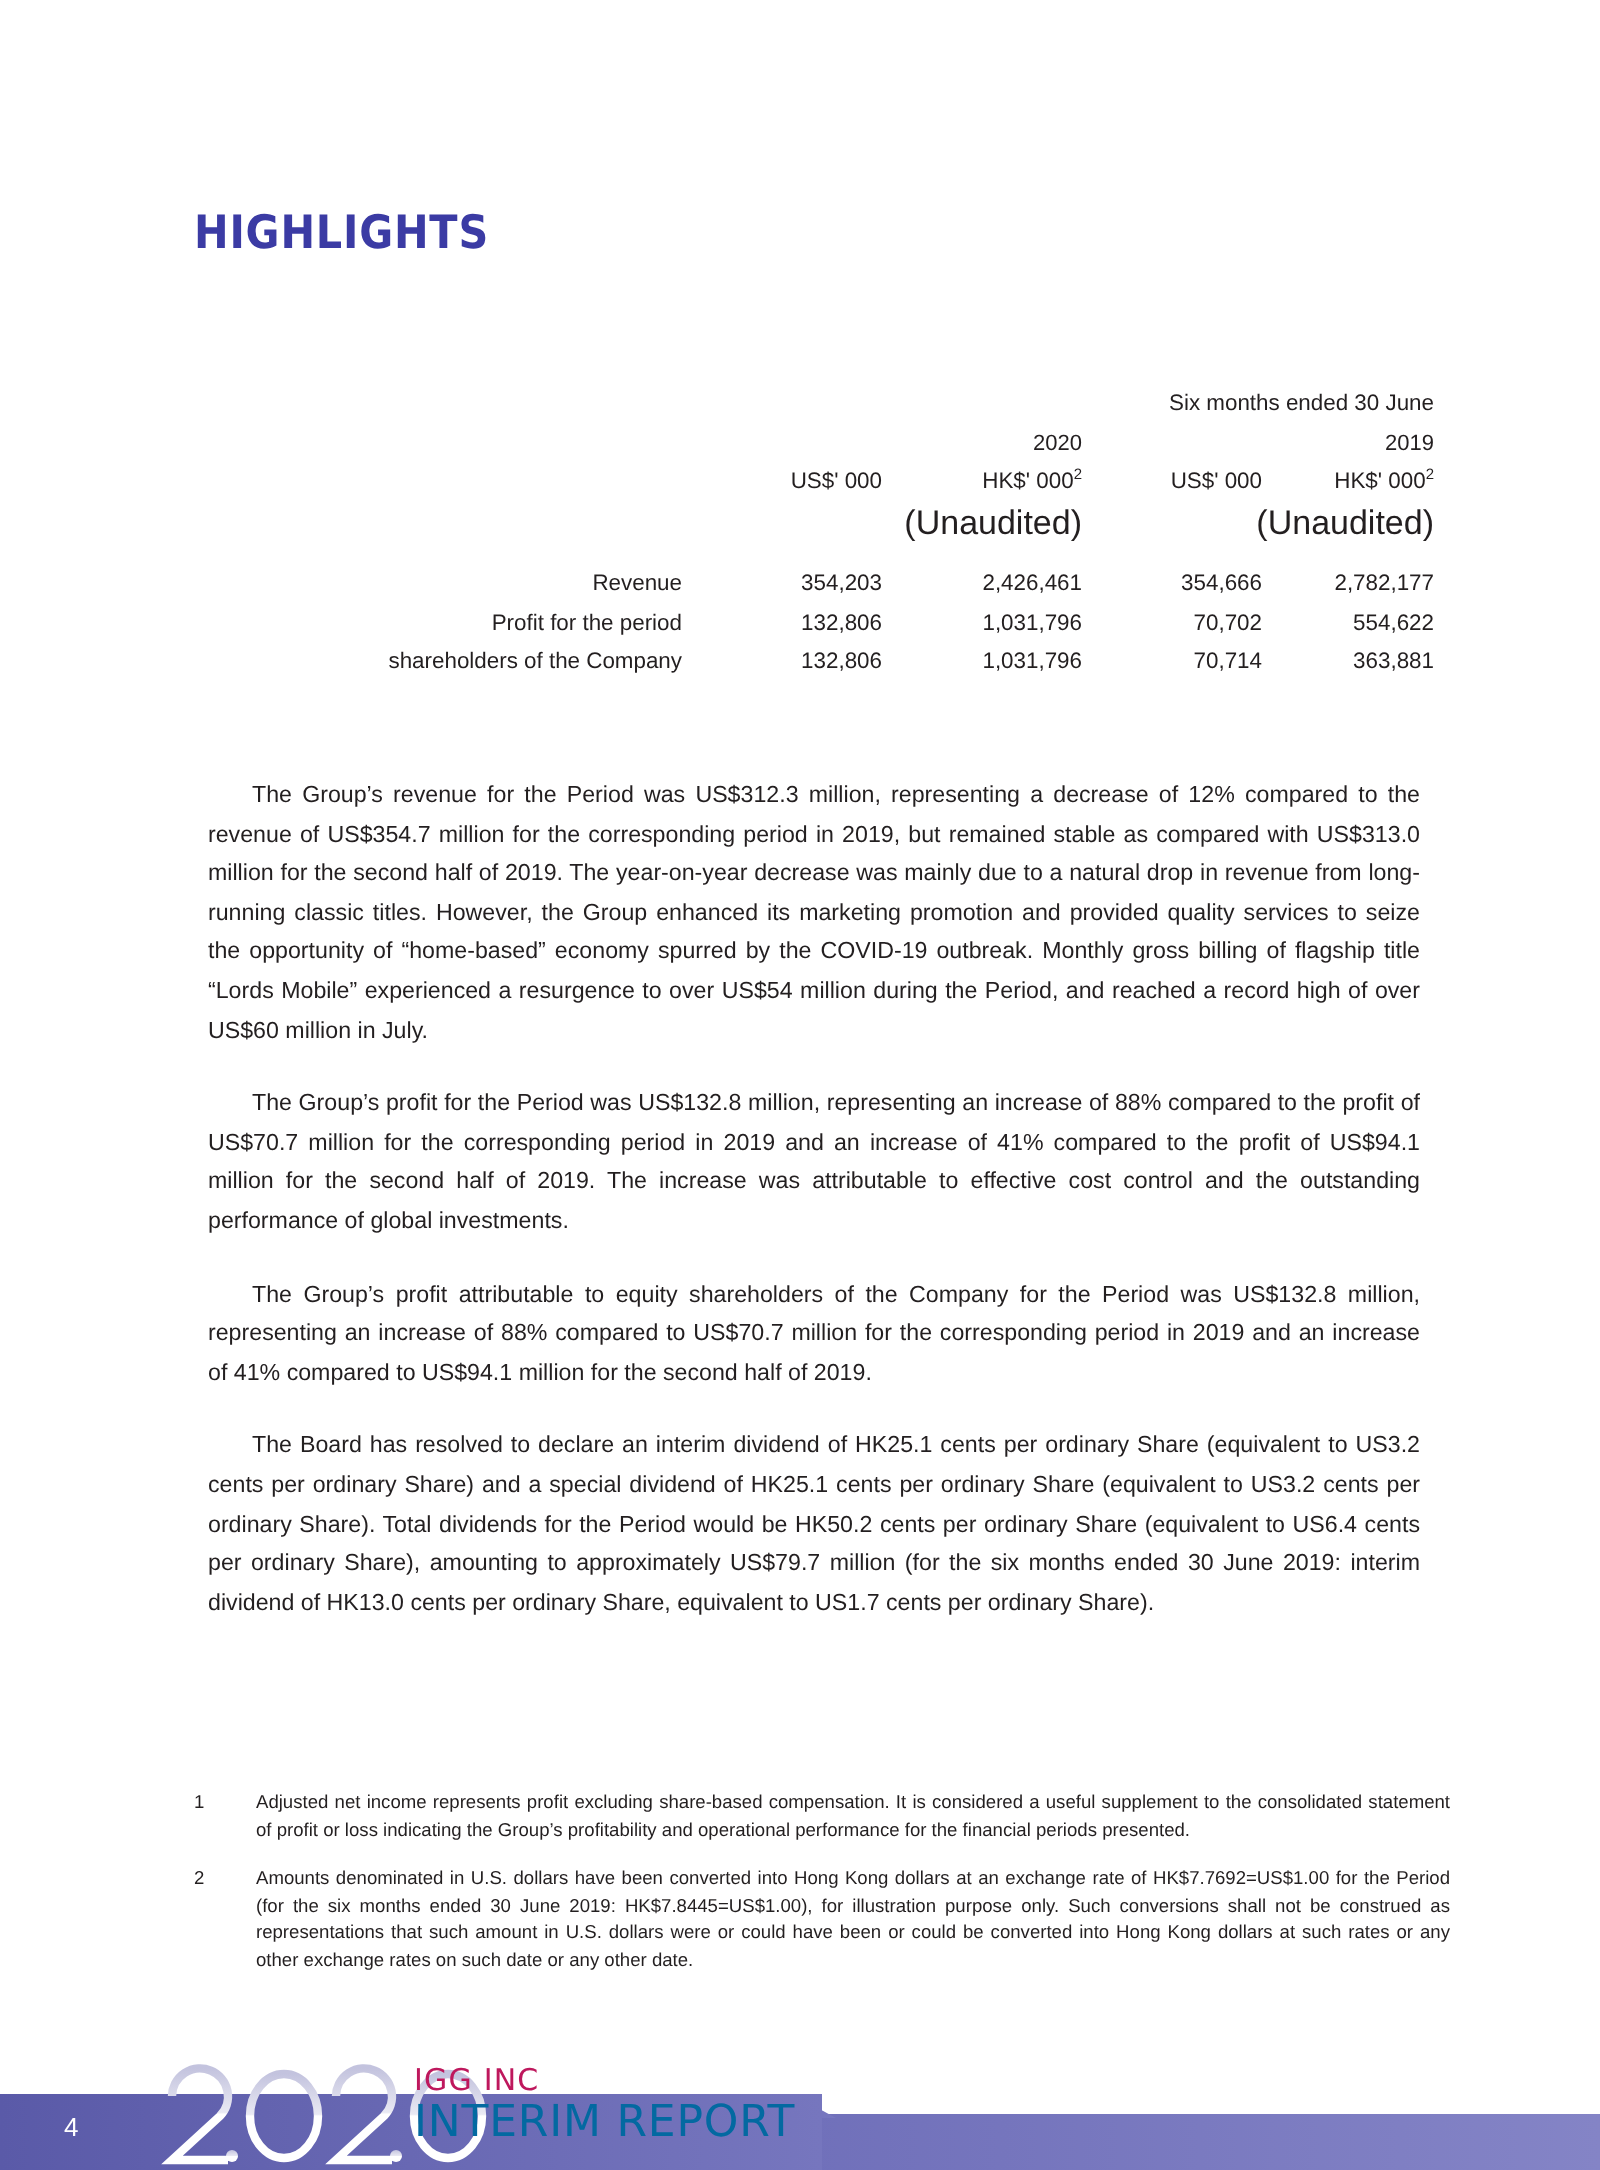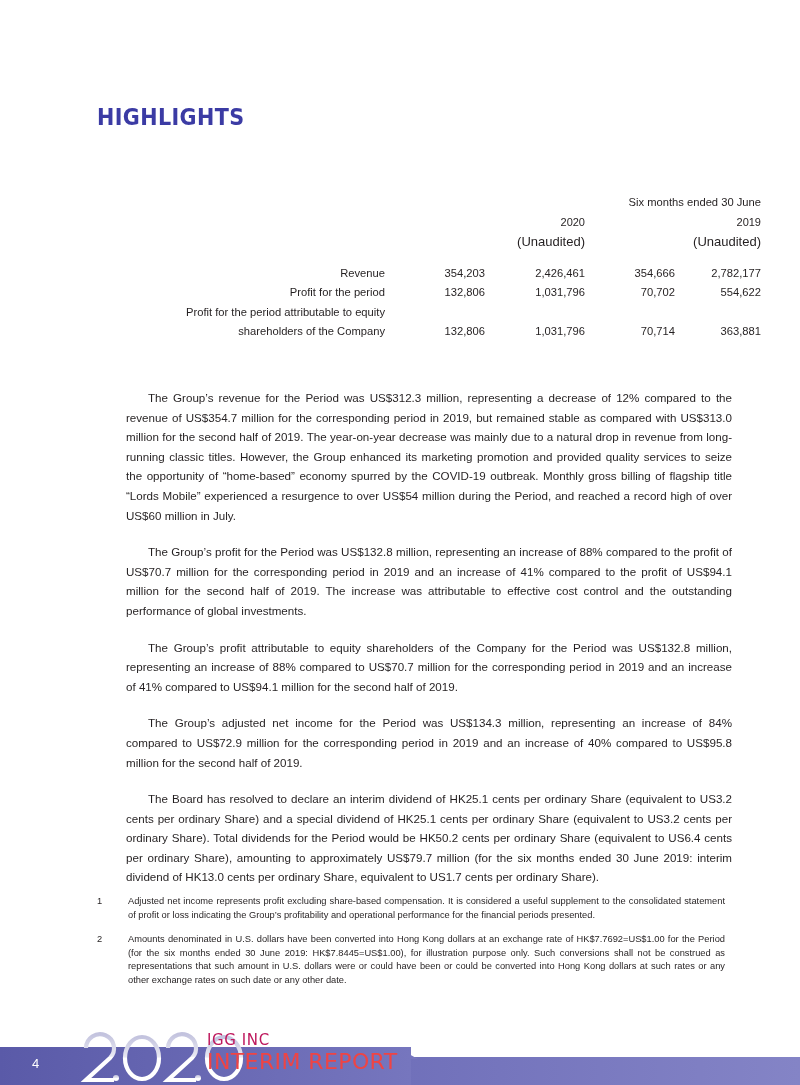--- a/index.html
+++ b/index.html
@@ -27,21 +27,20 @@
     font-stretch: condensed;
   }
 
   
   .fin-table {
     position: absolute;
     left: 97px; top: 193px;
     width: 620px;
     border-collapse: collapse;
     font-size: 11.2px;
-    margin-left: 44px;
   }
   .fin-table td, .fin-table th {
     padding: 0;
     font-weight: normal;
     text-align: right;
     vertical-align: bottom;
     white-space: nowrap;
     line-height: 19.5px;
   }
   .fin-table td.label, .fin-table th.label {
@@ -59,33 +58,33 @@
     font-size: 11.2px;
   }
   .hdr-year {
     text-align: center;
     font-weight: bold;
     font-size: 11px;
   }
   .hdr-year.light { font-weight: normal; }
   .hdr-unit { font-weight: bold; font-size: 11.2px; }
   .hdr-unit.light { font-weight: normal; }
-  .hdr-aud { font-weight: bold; text-align: center; font-size: 13px; }
+  .hdr-aud { font-weight: bold; text-align: center; font-size: 17px; }
   .hdr-aud.light { font-weight: normal; }
 
   .spacer-row td { height: 12px; }
   .num-bold { font-weight: bold; }
   .indent { padding-left: 16px !important; }
 
   sup { font-size: 7.5px; vertical-align: super; line-height: 0; }
 
   
   .body-block {
     position: absolute;
-    left: 104px;
+    left: 82px;
     top: 388px;
     width: 628px;
   }
   p.para {
     margin: 0 0 17px 0;
     font-size: 11.6px;
     line-height: 19.6px;
     text-align: justify;
     text-indent: 22px;
     padding-left: 22px;
@@ -155,21 +154,21 @@
   .brand-top {
     font-size: 15px;
     letter-spacing: 0.6px;
     color: #be185d;
     line-height: 17px;
     font-family: "DejaVu Sans", sans-serif;
   }
   .brand-bottom {
     font-size: 22px;
     letter-spacing: 0.4px;
-    color: #ef4444;
+    color: #0369a1;
     line-height: 26px;
     font-family: "DejaVu Sans", sans-serif;
   }
 </style>
 </head>
 <body>
 
 <div class="page">
 
   <div class="page-title">HIGHLIGHTS</div>
@@ -187,20 +186,27 @@
         <th class="label"></th>
         <th class="hdr-span" colspan="4">Six months ended 30 June</th>
       </tr>
       <tr>
         <th class="label"></th>
         <th class="hdr-year" colspan="2">2020</th>
         <th class="hdr-year light" colspan="2">2019</th>
       </tr>
       <tr>
         <th class="label"></th>
+        <th class="hdr-unit"><span>US$' 000</span></th>
+        <th class="hdr-unit"><span>HK$' 000</span><sup>2</sup></th>
+        <th class="hdr-unit light"><span>US$' 000</span></th>
+        <th class="hdr-unit light"><span>HK$' 000</span><sup>2</sup></th>
+      </tr>
+      <tr>
+        <th class="label"></th>
         <th class="hdr-aud" colspan="2">(Unaudited)</th>
         <th class="hdr-aud light" colspan="2">(Unaudited)</th>
       </tr>
     </thead>
     <tbody>
       <tr class="spacer-row">
         <td colspan="5"></td>
       </tr>
 
       <tr>
@@ -212,44 +218,36 @@
       </tr>
 
       <tr>
         <td class="label">Profit for the period</td>
         <td class="num-bold">132,806</td>
         <td class="num-bold">1,031,796</td>
         <td>70,702</td>
         <td>554,622</td>
       </tr>
 
-      <tr>
-        <td class="label">Profit for the period attributable to equity</td>
-        <td class="num-bold"></td>
-        <td class="num-bold"></td>
-        <td></td>
-        <td></td>
-      </tr>
 
       <tr>
         <td class="label indent">shareholders of the Company</td>
         <td class="num-bold">132,806</td>
         <td class="num-bold">1,031,796</td>
         <td>70,714</td>
         <td>363,881</td>
       </tr>
 
     </tbody>
   </table>
 
   <div class="body-block">
     <p class="para">The Group’s revenue for the Period was US$312.3 million, representing a decrease of 12% compared to the revenue of US$354.7 million for the corresponding period in 2019, but remained stable as compared with US$313.0 million for the second half of 2019. The year-on-year decrease was mainly due to a natural drop in revenue from long-running classic titles. However, the Group enhanced its marketing promotion and provided quality services to seize the opportunity of “home-based” economy spurred by the COVID-19 outbreak. Monthly gross billing of flagship title “Lords Mobile” experienced a resurgence to over US$54 million during the Period, and reached a record high of over US$60 million in July.</p>
     <p class="para">The Group’s profit for the Period was US$132.8 million, representing an increase of 88% compared to the profit of US$70.7 million for the corresponding period in 2019 and an increase of 41% compared to the profit of US$94.1 million for the second half of 2019. The increase was attributable to effective cost control and the outstanding performance of global investments.</p>
     <p class="para">The Group’s profit attributable to equity shareholders of the Company for the Period was US$132.8 million, representing an increase of 88% compared to US$70.7 million for the corresponding period in 2019 and an increase of 41% compared to US$94.1 million for the second half of 2019.</p>
-    <p class="para">The Group’s adjusted net income for the Period was US$134.3 million, representing an increase of 84% compared to US$72.9 million for the corresponding period in 2019 and an increase of 40% compared to US$95.8 million for the second half of 2019.</p>
     <p class="para">The Board has resolved to declare an interim dividend of HK25.1 cents per ordinary Share (equivalent to US3.2 cents per ordinary Share) and a special dividend of HK25.1 cents per ordinary Share (equivalent to US3.2 cents per ordinary Share). Total dividends for the Period would be HK50.2 cents per ordinary Share (equivalent to US6.4 cents per ordinary Share), amounting to approximately US$79.7 million (for the six months ended 30 June 2019: interim dividend of HK13.0 cents per ordinary Share, equivalent to US1.7 cents per ordinary Share).</p>
   </div>
 
   <div class="notes">
     <div class="note">
       <div class="note-num">1</div>
       <div class="note-txt">Adjusted net income represents profit excluding share-based compensation. It is considered a useful supplement to the consolidated statement of profit or loss indicating the Group’s profitability and operational performance for the financial periods presented.</div>
     </div>
     <div class="note">
       <div class="note-num">2</div>

